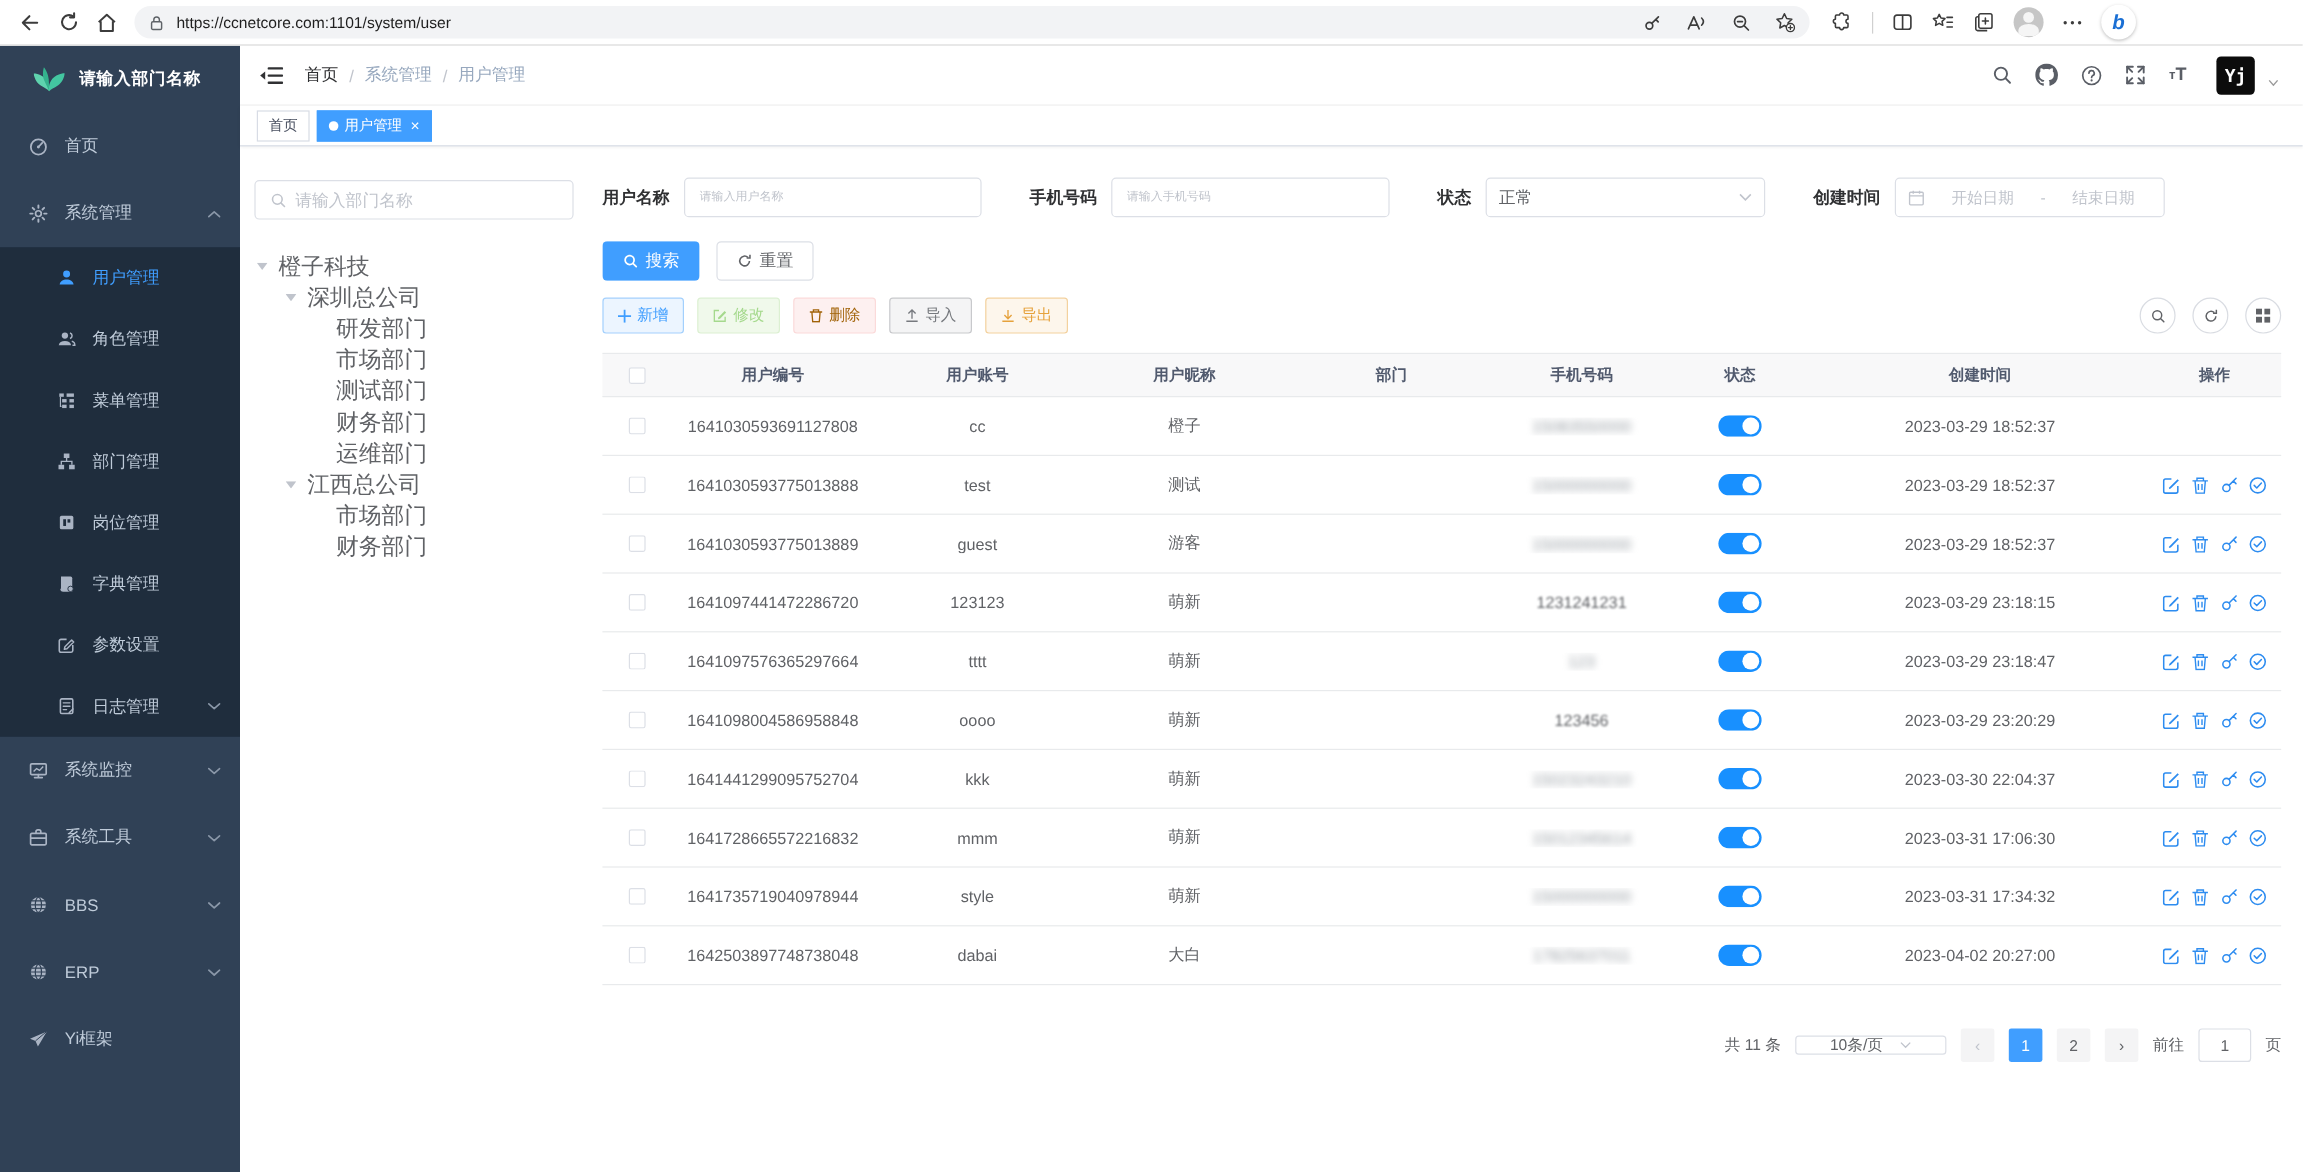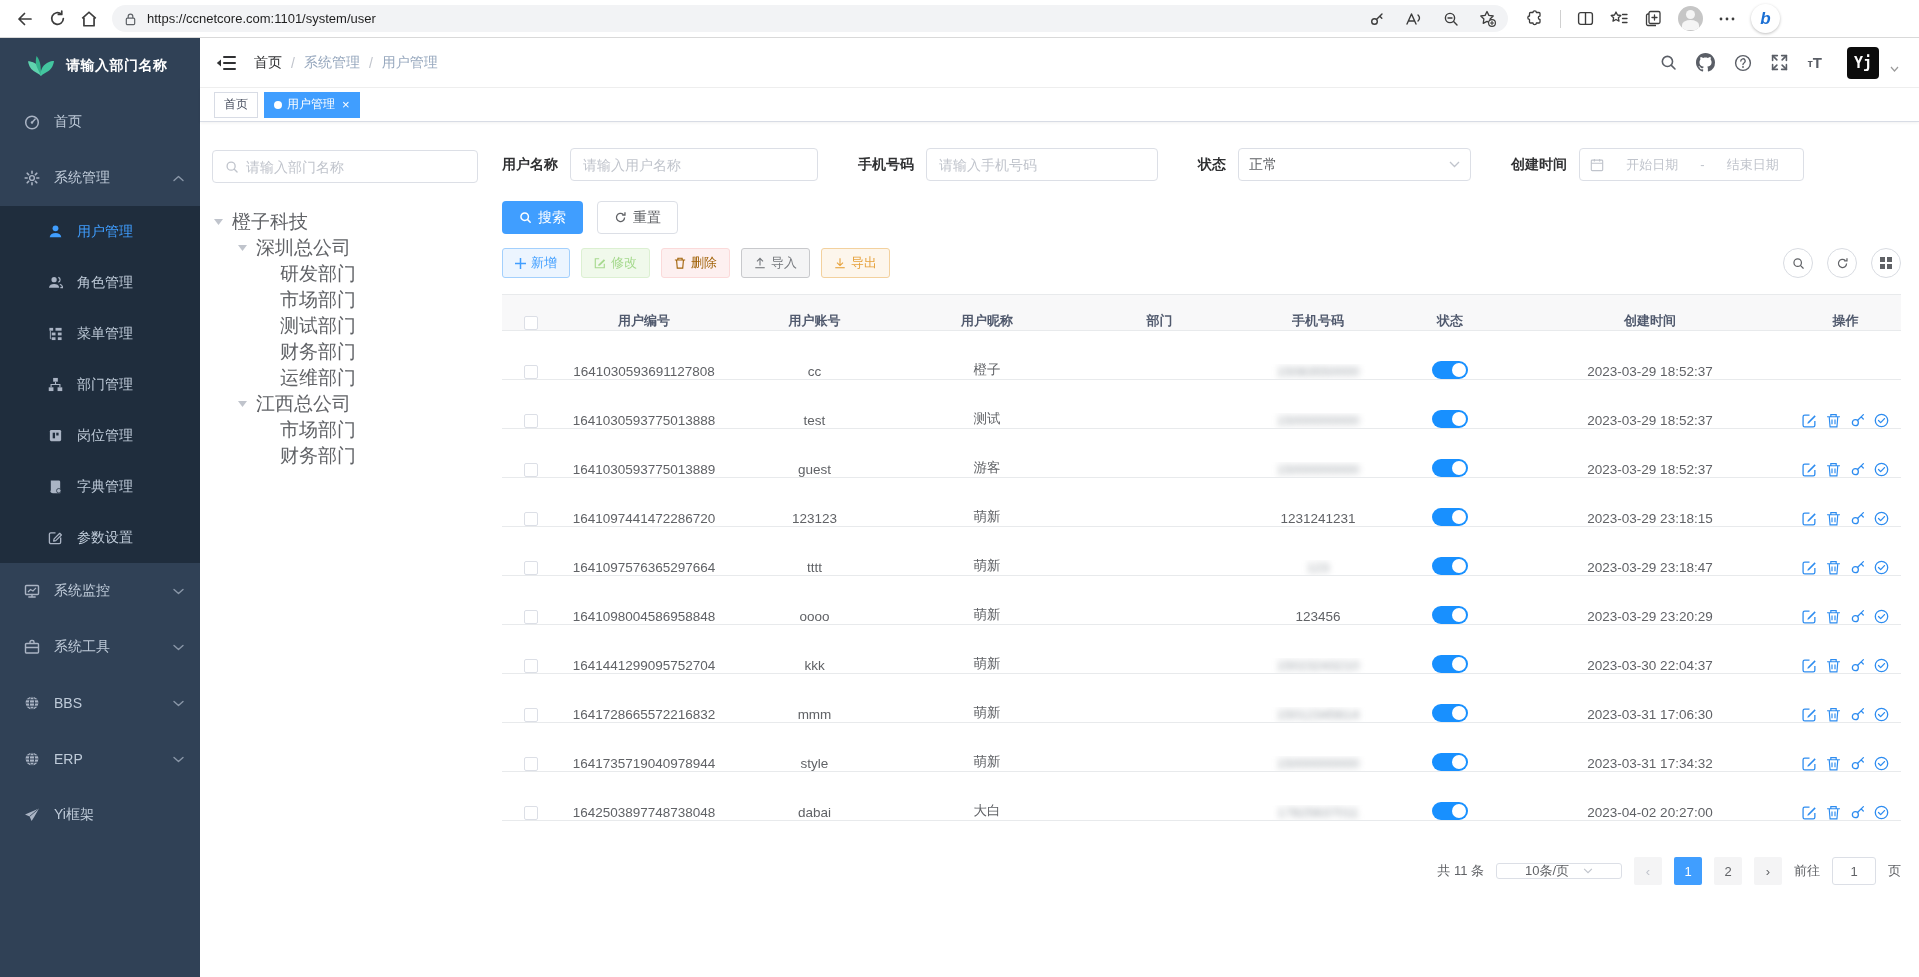--- a/index.html
+++ b/index.html
@@ -87,21 +87,21 @@
   .tcaret { width: 18px; display: flex; align-items: center; visibility: hidden; }
   .tcaret.show { visibility: visible; }
 
   
   .main { flex: 1; min-width: 0; }
   .filters { margin-top: 10px; display: flex; align-items: center; }
   .fgroup { display: flex; align-items: center; margin-right: 40px; }
   .flabel { font-size: 14px; font-weight: bold; color: #303133; margin-right: 12px; white-space: nowrap; }
   .finput { height: 33px; border: 1px solid #dcdfe6; border-radius: 4px; background: #fff;
     display: flex; align-items: center; padding: 0 12px; }
-  .finput input { border: none; outline: none; width: 100%; font-size: 14px; font-family: inherit; color:#be185d; }
+  .finput input { border: none; outline: none; width: 100%; font-size: 10px; font-family: inherit; color:#be185d; }
   .finput input::placeholder { color: #c0c4cc; }
   .w248 { width: 248px; } .w238 { width: 232px; }
   .fselect { width: 233px; height: 33px; border: 1px solid #dcdfe6; border-radius: 4px; background: #fff;
     display: flex; align-items: center; padding: 0 10px; font-size: 14px; color: #606266; cursor: pointer; }
   .fselect .grow { flex: 1; }
   .fdate { width: 225px; height: 33px; border: 1px solid #dcdfe6; border-radius: 4px; background: #fff;
     display: flex; align-items: center; padding: 0 10px; gap: 8px; font-size: 13px; color: #c0c4cc; }
   .fdate .dph { flex: 1; text-align: center; }
   .fdate .dsep { color: #c0c4cc; }
 
@@ -118,21 +118,21 @@
   .tb-edit { color: #a5d98d; background: #f0f9eb; border-color: #dcf0d2; }
   .tb-del { color: #a16207; background: #fdf0f0; border-color: #fbdada; }
   .tb-imp { color: #76797e; background: #f4f4f5; border-color: #c8c9cc; }
   .tb-exp { color: #e6a23c; background: #fdf6ec; border-color: #f3d19e; }
   .tool-right { margin-left: auto; display: flex; align-items: center; gap: 14px; }
   .circ { width: 30px; height: 30px; border-radius: 50%; border: 1px solid #d9dce2; background: #fff;
     display: flex; align-items: center; justify-content: center; color: #606266; cursor: pointer; }
 
   
   .table { margin-top: 16px; border-top: 1px solid #e8eaec; }
-  .trow { display: flex; align-items: flex-end; height: 49px; border-bottom: 1px solid #e8eaec; font-size: 13.5px; color: #606266; }
+  .trow { display: flex; align-items: center; height: 49px; border-bottom: 1px solid #e8eaec; font-size: 13.5px; color: #606266; }
   .thead { height: 36px; background: #f8f8f9; font-size: 13px; color: #515a6e; font-weight: bold; border-bottom: 1px solid #e8eaec; }
   .cell { display: flex; align-items: center; justify-content: center; flex: none; overflow: hidden; }
   .c1{width:58px} .c2{width:168px} .c3{width:173px} .c4{width:172px} .c5{width:173px}
   .c6{width:144px} .c7{width:120px} .c8{width:280px} .c9{width:111px}
   .cbx { width: 14px; height: 14px; border: 1px solid #dcdfe6; border-radius: 2px; background: #fff; cursor: pointer; }
   .phone-light { filter: blur(0.7px); }
   .phone-heavy { filter: blur(3px); color: #9aa0a6; }
   .switch { width: 36px; height: 18px; border-radius: 10px; background: #1890ff; position: relative; cursor: pointer; }
   .switch:after { content: ""; position: absolute; right: 2px; top: 2px; width: 14px; height: 14px;
     border-radius: 50%; background: #fff; }
@@ -355,20 +355,36 @@
       </div>
       <div class="mi">
         <span class="ic micon">
           <svg width="15" height="15" viewBox="0 0 16 16">
               <path d="M13.5 8v5a1.5 1.5 0 0 1-1.5 1.5H3A1.5 1.5 0 0 1 1.5 13V4.5A1.5 1.5 0 0 1 3 3h5" fill="none" stroke="currentColor" stroke-width="1.4"></path>
               <path d="m6.5 9.5 6-6 1.8 1.8-6 6-2.3.5z" fill="none" stroke="currentColor" stroke-width="1.3" stroke-linejoin="round"></path>
             </svg>
         </span>
         <span>参数设置</span>
       </div>
+      <div class="mi">
+        <span class="ic micon">
+          <svg width="15" height="15" viewBox="0 0 16 16">
+              <rect x="2.5" y="1.5" width="11" height="13" rx="1.2" fill="none" stroke="currentColor" stroke-width="1.4"></rect>
+              <path d="M5 5h6M5 8h6M5 11h3" stroke="currentColor" stroke-width="1.2" stroke-linecap="round"></path>
+              <path d="m9.5 13.5 4-4 1 1-4 4z" fill="currentColor"></path>
+            </svg>
+        </span>
+        <span>日志管理</span>
+        <span class="grow"></span>
+        <span class="ic chev">
+          <svg width="11" height="7" viewBox="0 0 11 7">
+              <path d="m1 1.5 4.5 4 4.5-4" fill="none" stroke="currentColor" stroke-width="1.4" stroke-linecap="round" stroke-linejoin="round"></path>
+            </svg>
+        </span>
+      </div>
     </div>
 
     <div class="mi">
       <span class="ic micon">
         <svg width="16" height="16" viewBox="0 0 16 16">
             <rect x="1.5" y="2.5" width="13" height="9" rx="1" fill="none" stroke="currentColor" stroke-width="1.4"></rect>
             <path d="m4 9 2.5-2.5L9 8l3-3.2" fill="none" stroke="currentColor" stroke-width="1.2"></path>
             <path d="M8 11.5V14M4.8 14h6.4" stroke="currentColor" stroke-width="1.4" stroke-linecap="round"></path>
           </svg>
       </span>

